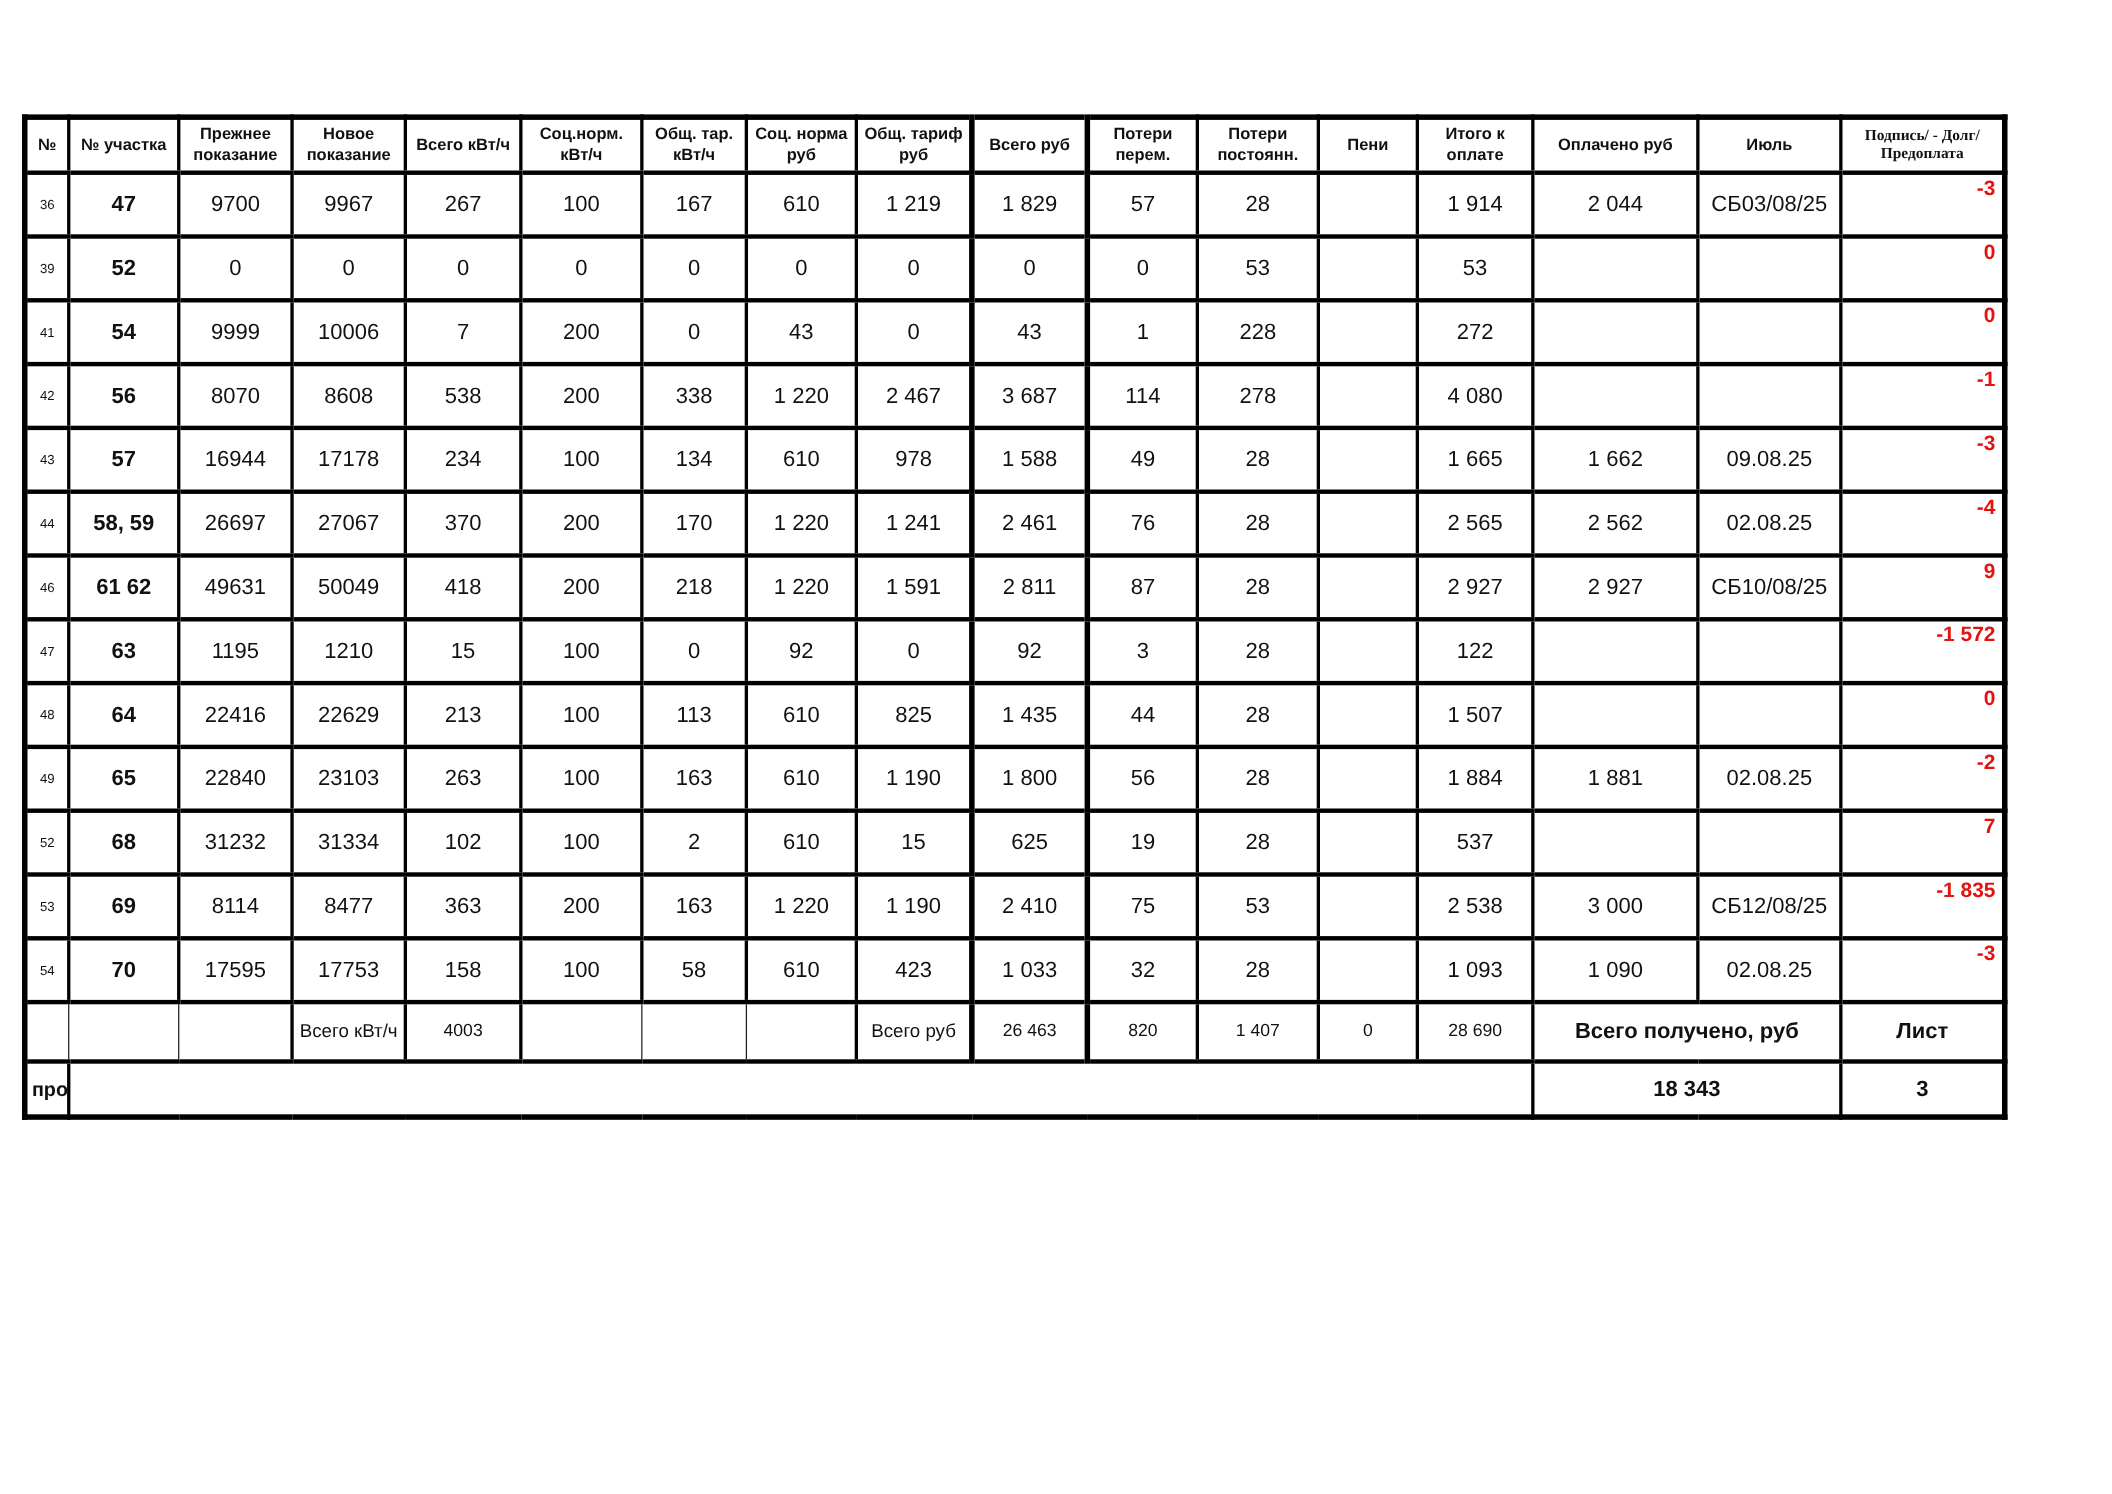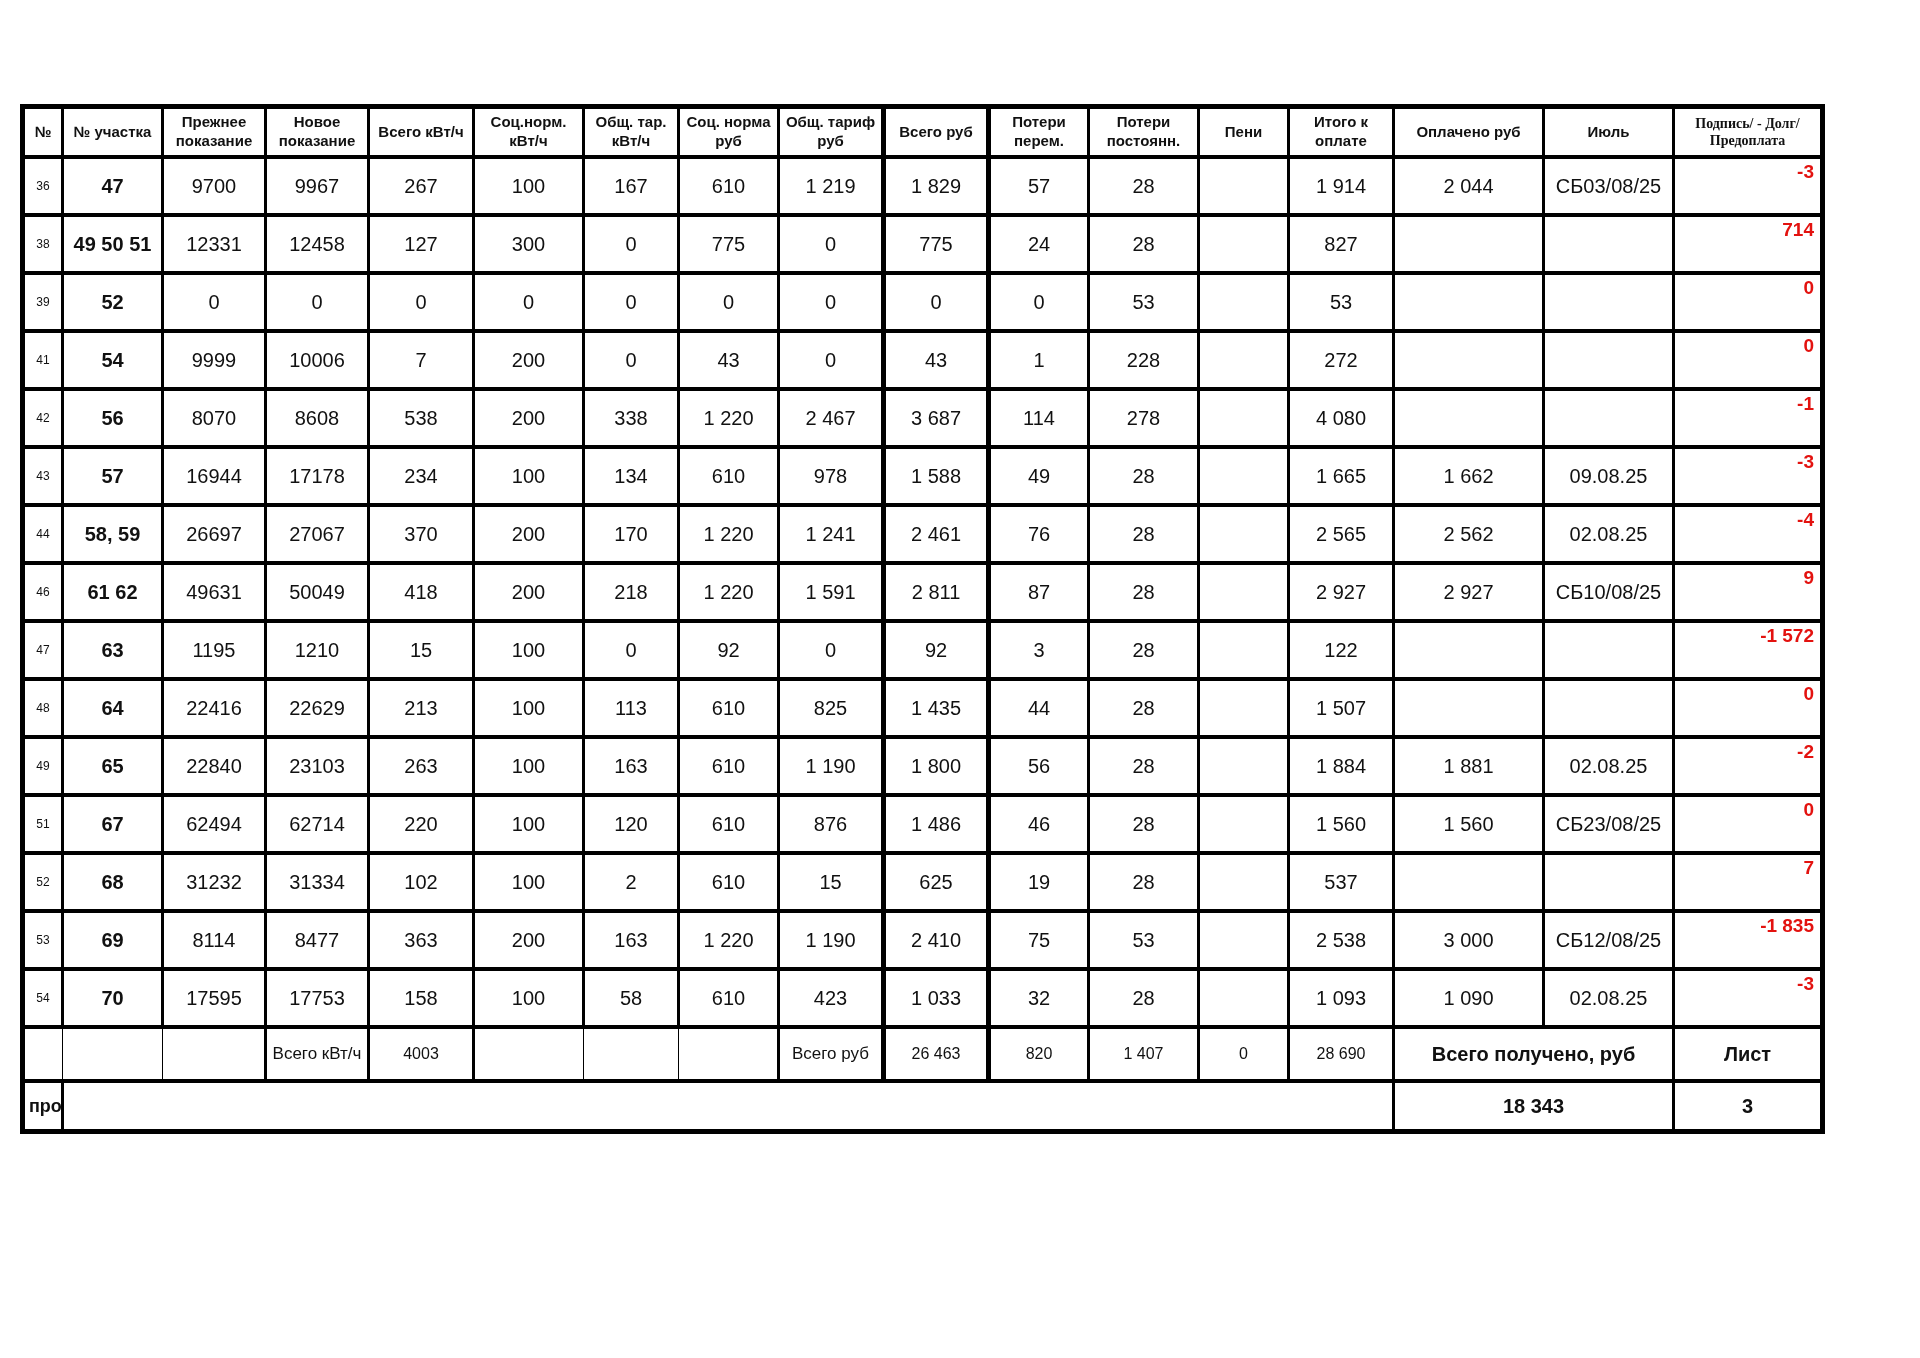--- a/index.html
+++ b/index.html
@@ -130,39 +130,20 @@
     <td>57</td>
     <td>28</td>
     <td></td>
     <td>1 914</td>
     <td>2 044</td>
     <td>СБ03/08/25</td>
     <td class="c-sign">-3</td>
   </tr>
 
 
-  <tr>
-    <td class="c-num">38</td>
-    <td class="c-plot">49 50 51</td>
-    <td>12331</td>
-    <td>12458</td>
-    <td>127</td>
-    <td>300</td>
-    <td>0</td>
-    <td>775</td>
-    <td>0</td>
-    <td class="c-thick">775</td>
-    <td>24</td>
-    <td>28</td>
-    <td></td>
-    <td>827</td>
-    <td></td>
-    <td></td>
-    <td class="c-sign">714</td>
-  </tr>
 
   <tr>
     <td class="c-num">39</td>
     <td class="c-plot">52</td>
     <td>0</td>
     <td>0</td>
     <td>0</td>
     <td>0</td>
     <td>0</td>
     <td>0</td>
@@ -333,39 +314,20 @@
     <td>56</td>
     <td>28</td>
     <td></td>
     <td>1 884</td>
     <td>1 881</td>
     <td>02.08.25</td>
     <td class="c-sign">-2</td>
   </tr>
 
 
-  <tr>
-    <td class="c-num">51</td>
-    <td class="c-plot">67</td>
-    <td>62494</td>
-    <td>62714</td>
-    <td>220</td>
-    <td>100</td>
-    <td>120</td>
-    <td>610</td>
-    <td>876</td>
-    <td class="c-thick">1 486</td>
-    <td>46</td>
-    <td>28</td>
-    <td></td>
-    <td>1 560</td>
-    <td>1 560</td>
-    <td>СБ23/08/25</td>
-    <td class="c-sign">0</td>
-  </tr>
 
   <tr>
     <td class="c-num">52</td>
     <td class="c-plot">68</td>
     <td>31232</td>
     <td>31334</td>
     <td>102</td>
     <td>100</td>
     <td>2</td>
     <td>610</td>

